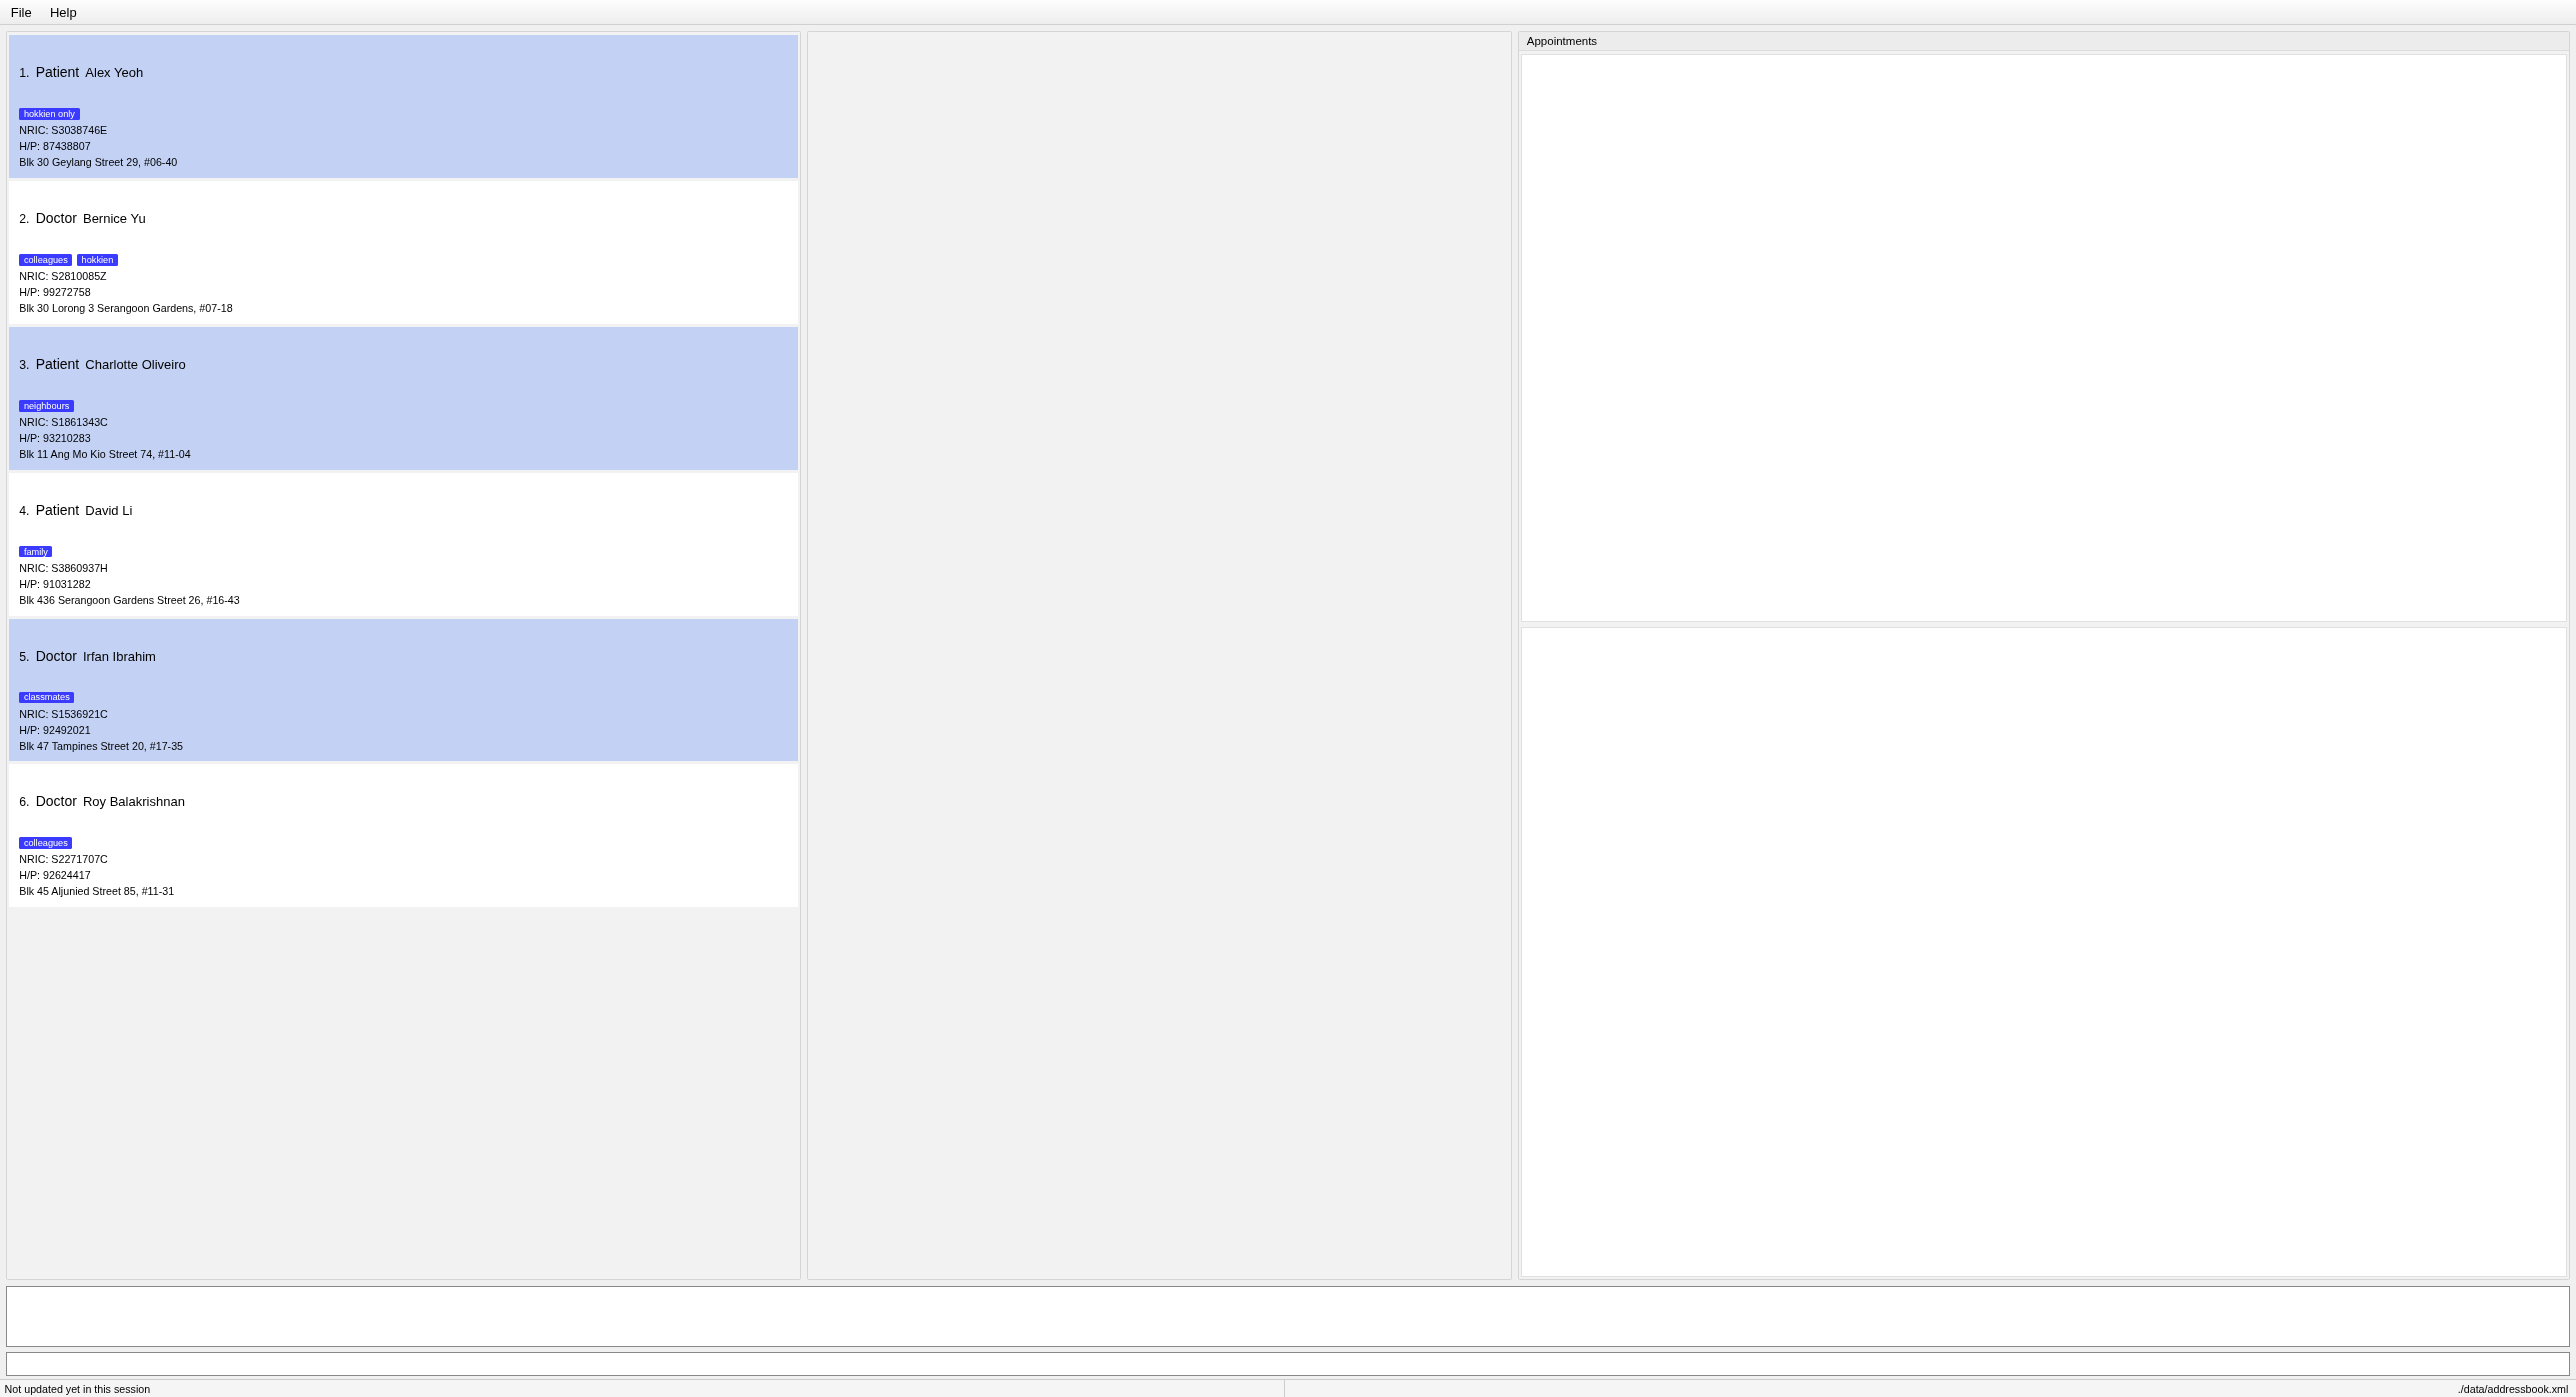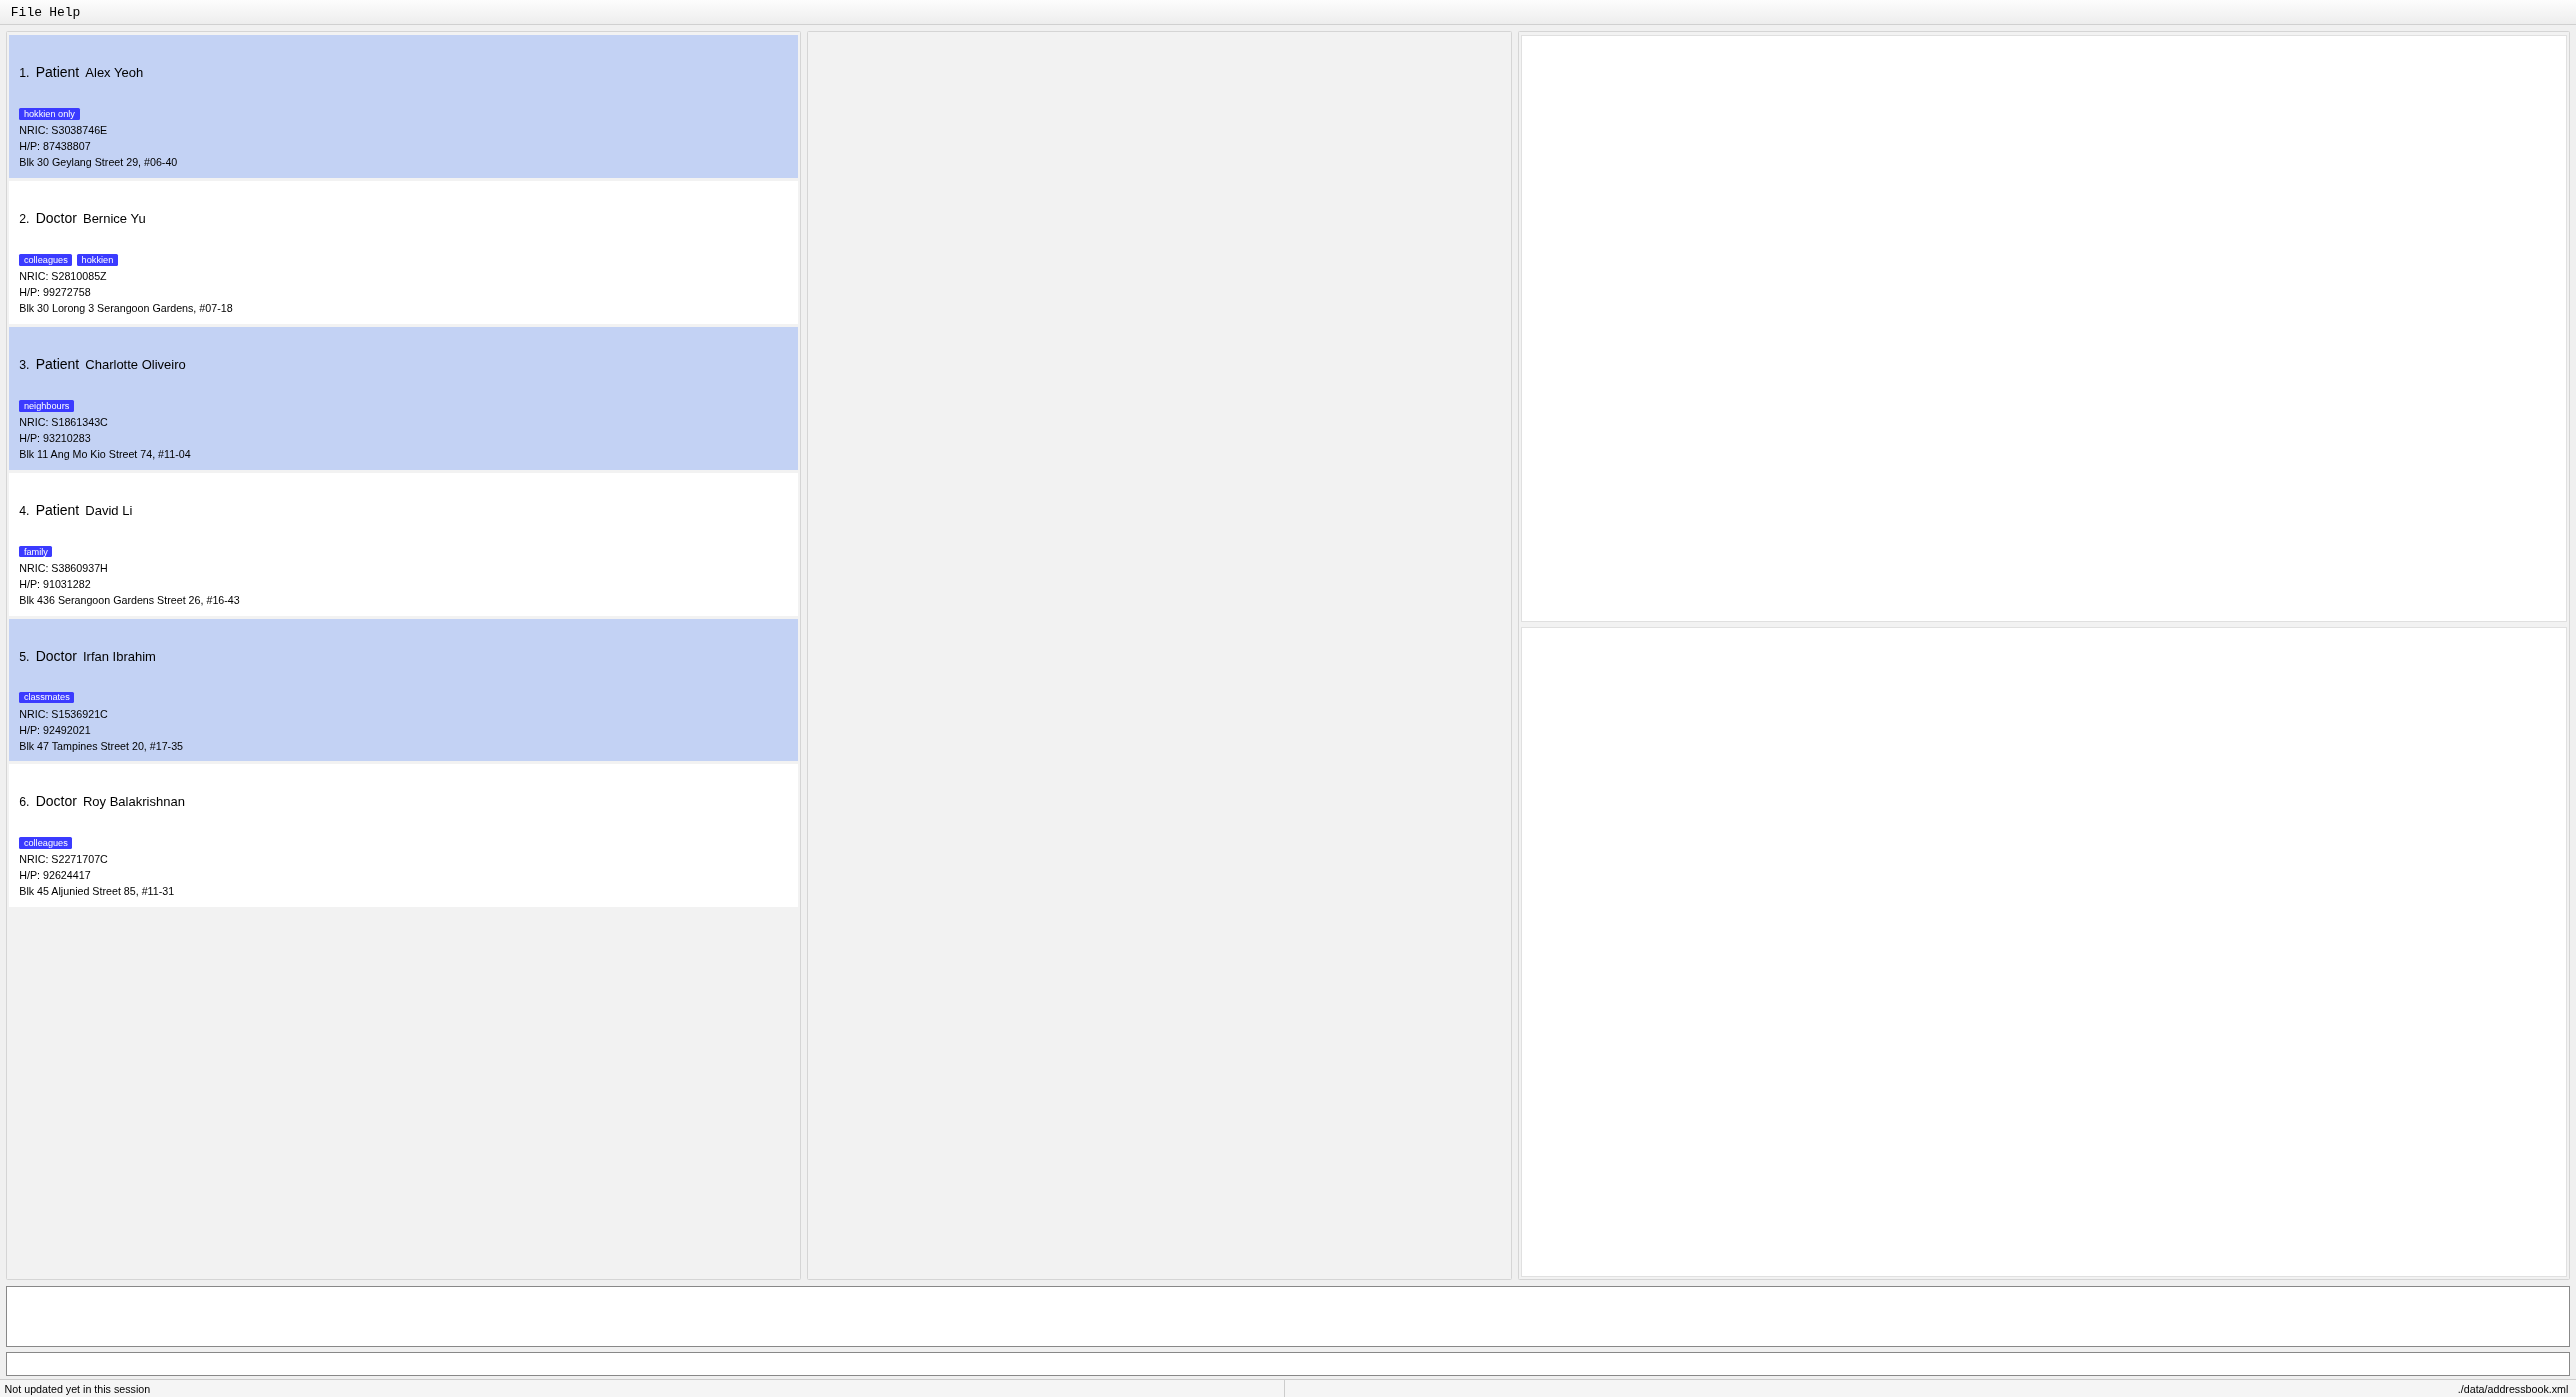--- a/index.html
+++ b/index.html
@@ -18,23 +18,22 @@
   .app {
     display: flex;
     flex-direction: column;
     height: 100vh;
   }
   .menubar {
     background: linear-gradient(#fdfdfd, #ededed);
     border-bottom: 0.8px solid #d0d0d0;
     padding: 3.1px 7.7px;
     display: flex;
-    gap: 1px;
+    gap: 12px;
     font-size: 13px;
-    font-family: Liberation Mono, monospace;
   }
   .menubar-item {
     cursor: default;
     padding: 1.5px 3.1px;
   }
   .content {
     flex: 1;
     display: flex;
     gap: 6.1px;
     padding: 6.1px;
@@ -254,20 +253,21 @@
           <div class="card-line">NRIC: S2271707C</div>
           <div class="card-line">H/P: 92624417</div>
           <div class="card-line">Blk 45 Aljunied Street 85, #11-31</div>
         </div>
       </div>
 
     <div class="panel middle-panel"></div>
 
     <div class="panel right-panel">
       <div class="right-section top">
+        <div class="section-header">Appointments</div>
         <div class="section-body"></div>
       </div>
       <div class="right-section bottom">
         <div class="section-body"></div>
       </div>
     </div>
 
   </div>
 
   <div class="bottom-area">

